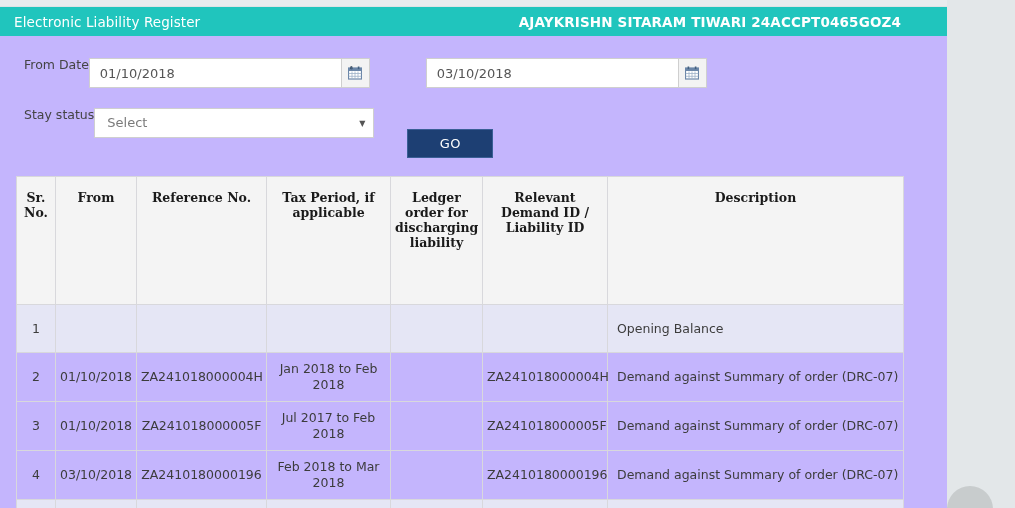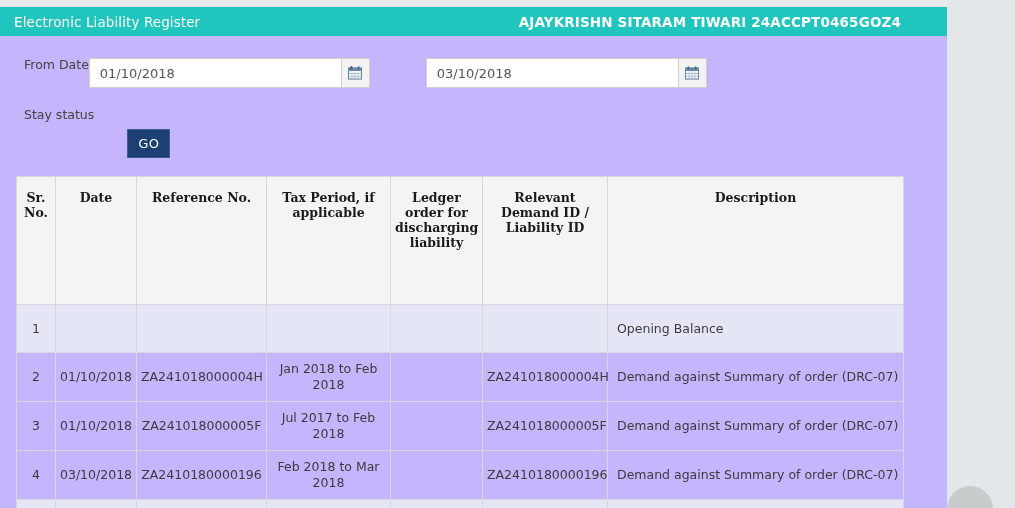--- a/index.html
+++ b/index.html
@@ -118,21 +118,21 @@
   .sel-caret {
     position: absolute;
     right: 9px; top: 11px;
     font-size: 8px;
     color: #555;
     pointer-events: none;
   }
   .go-btn {
     margin-left: 33px;
     margin-top: 21px;
-    width: 43px;
+    width: 86px;
     height: 29px;
     background: #1d3f73;
     border: 1px solid #3a5f96;
     color: #ffffff;
     font-family: "DejaVu Sans", "Liberation Sans", sans-serif;
     font-size: 13px;
     letter-spacing: 0.5px;
     cursor: pointer;
     box-sizing: border-box;
   }
@@ -251,40 +251,44 @@
       </div>
 
       <div class="gap-2"></div>
 
 
     </div>
 
     <div class="form-row row2">
       <div class="field">
         <div class="field-label">Stay status</div>
+        <div class="sel-wrap">
+          <div class="sel">Select</div>
+          <span class="sel-caret">▼</span>
+        </div>
       </div>
       <button class="go-btn">GO</button>
     </div>
 
   </div>
 
   <table class="reg">
     <colgroup>
       <col class="c0">
         <col class="c1">
         <col class="c2">
         <col class="c3">
         <col class="c4">
         <col class="c5">
         <col class="c6">
     </colgroup>
     <thead>
       <tr>
         <th>Sr. No.</th>
-        <th>Date</th>
+        <th>From</th>
         <th>Reference No.</th>
         <th>Tax Period, if applicable</th>
         <th>Ledger order for discharging liability</th>
         <th>Relevant Demand ID / Liability ID</th>
         <th>Description</th>
       </tr>
     </thead>
     <tbody>
       <tr class="balance">
         <td>1</td>

